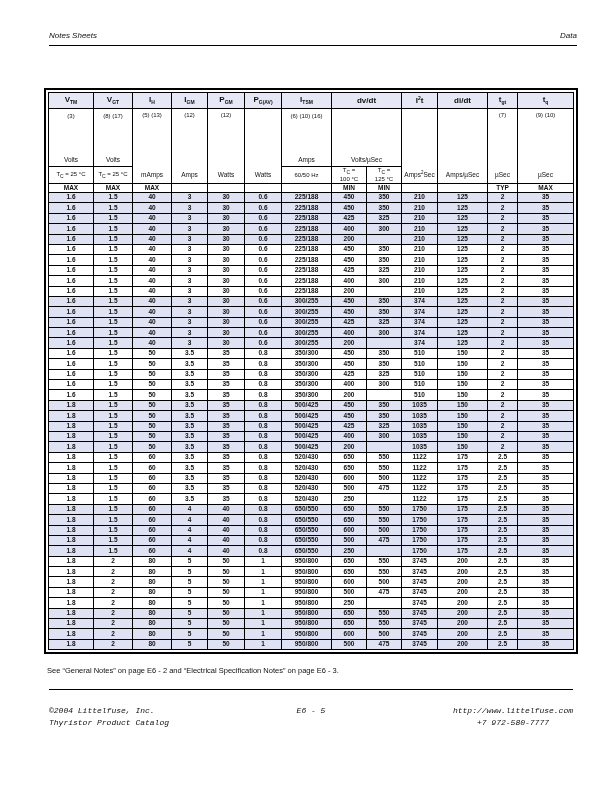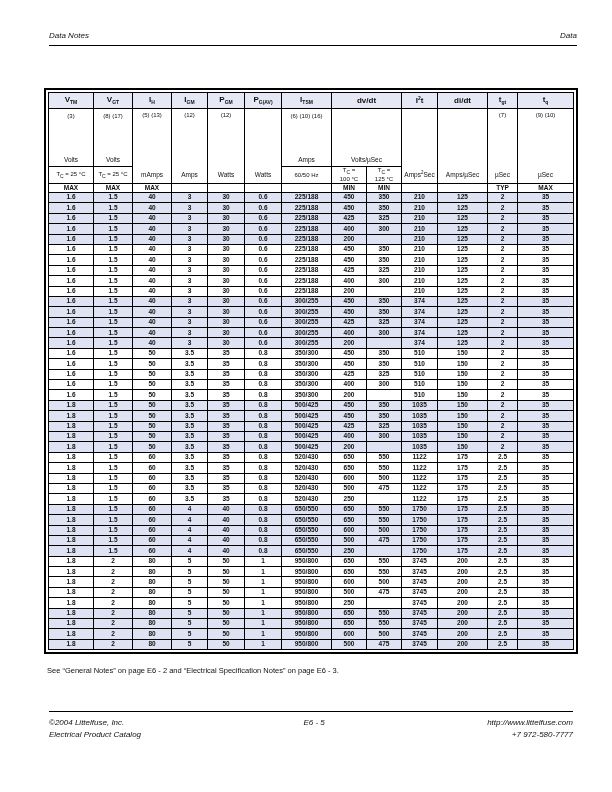--- a/index.html
+++ b/index.html
@@ -56,36 +56,36 @@
   tbody tr.shaded td { background:var(--shade,#dfe2f2); }
 
   
   .footnote {
     position:absolute; left:47px; top:666px;
     font-size:7.5px;
   }
 
   
   .page-footer {
-    position:absolute; left:49px; top:711px; width:524px;
-    border-top:1px solid #000; padding-top:5px;
+    position:absolute; left:49px; top:689px; width:524px;
+    border-top:1px solid #000; padding-top:15px;
     display:flex; justify-content:space-between; align-items:flex-start;
-    font-size:8px; font-style:italic; line-height:1.5;
+    font-size:8px; font-style:italic; line-height:1.5;font-family:Liberation Mono, monospace;
   }
   .footer-left { text-align:left; }
   .footer-center { }
-  .footer-right { text-align:right; }
+  .footer-right { text-align:center; }
 </style>
 </head>
 <body>
 
 <div class="page">
 
   <div class="running-header">
-    <span>Data Notes</span>
+    <span>Notes Sheets</span>
     <span>Data</span>
   </div>
 
   <div class="table-frame">
     <table>
       <colgroup>
         <col style="width:45px">
           <col style="width:39px">
           <col style="width:39px">
         <col style="width:36px">
@@ -880,21 +880,21 @@
           </tr>
         </tbody>
     </table>
   </div>
 
   <div class="footnote">See “General Notes” on page E6 - 2 and “Electrical Specification Notes” on page E6 - 3.</div>
 
   <div class="page-footer">
     <div class="footer-left">
       <div>©2004 Littelfuse, Inc.</div>
-      <div>Electrical Product Catalog</div>
+      <div>Thyristor Product Catalog</div>
     </div>
     <div class="footer-center">E6 - 5</div>
     <div class="footer-right">
       <div>http://www.littelfuse.com</div>
       <div>+7 972-580-7777</div>
     </div>
   </div>
 
 </div>
 

